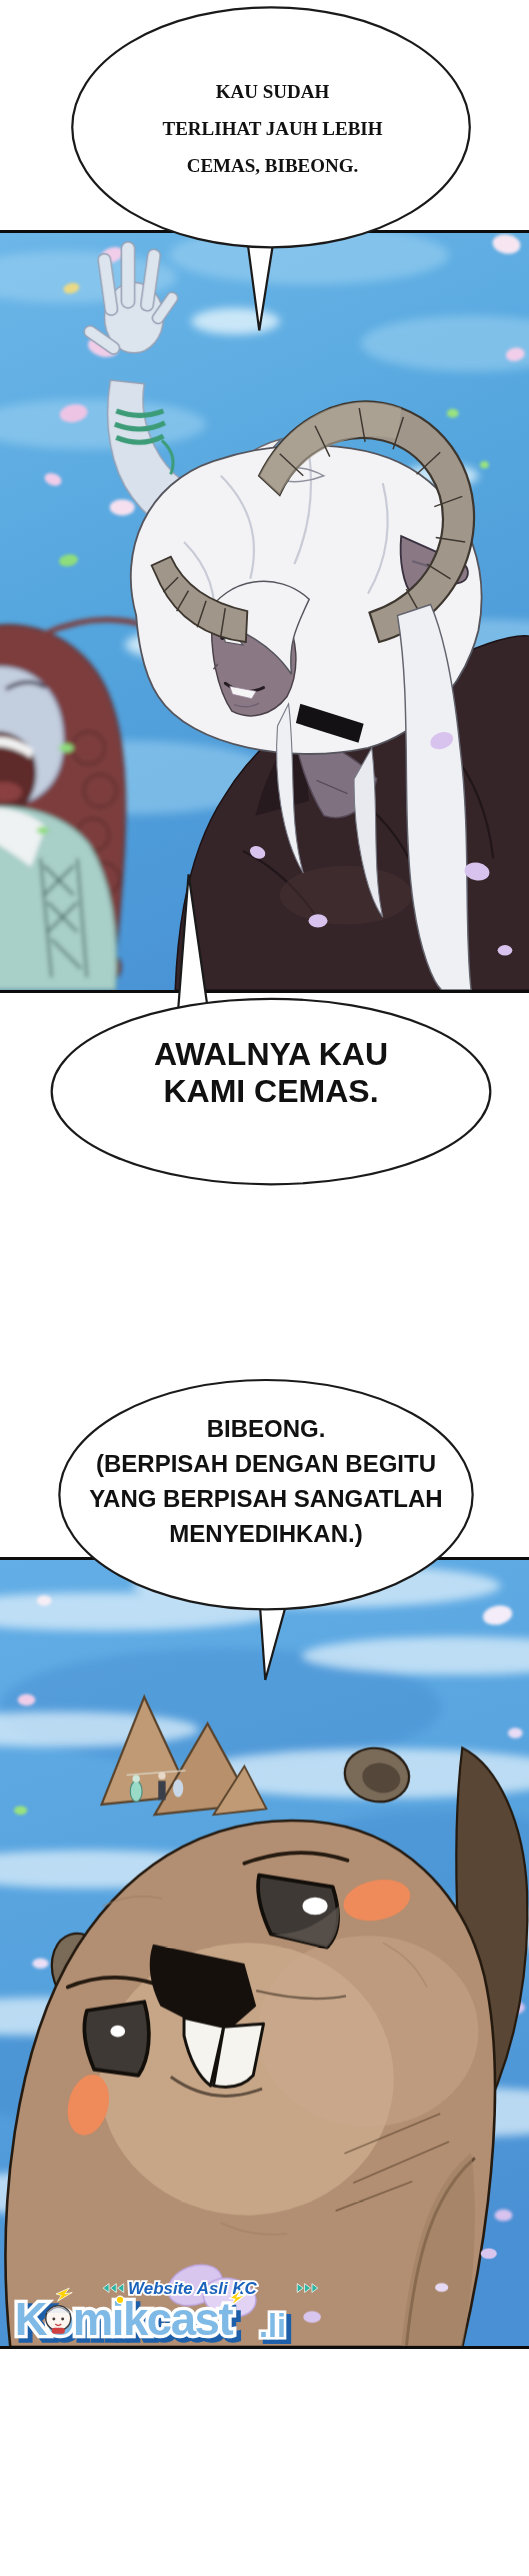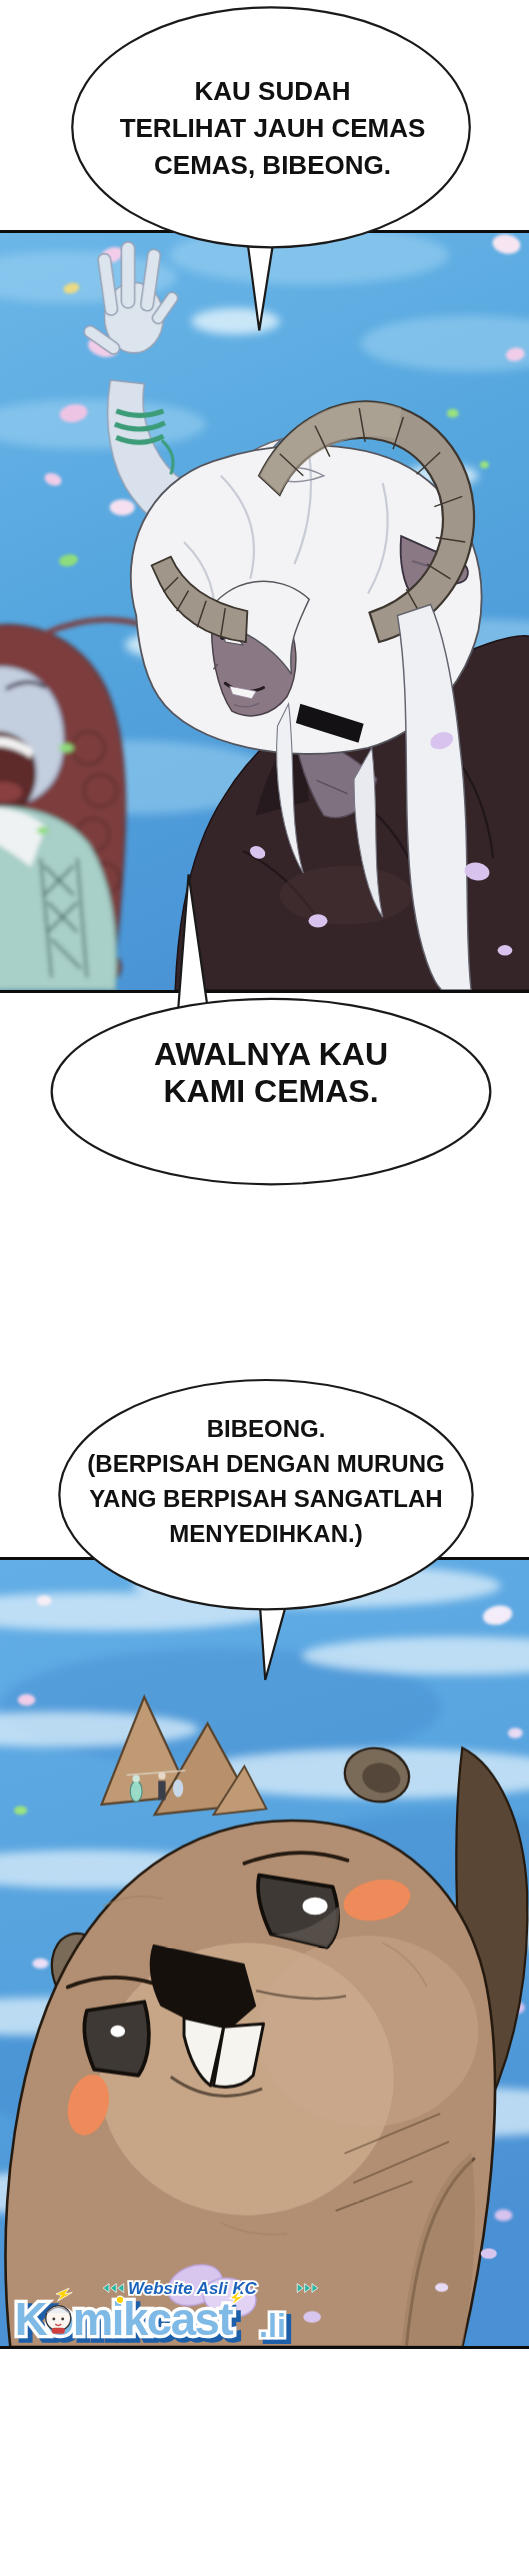--- a/index.html
+++ b/index.html
@@ -6,21 +6,21 @@
   #comic-page{position:relative;width:530px;height:2576px;background:#ffffff;overflow:hidden;
     font-family:"Liberation Sans",sans-serif;}
   .panel{position:absolute;left:0;width:530px;overflow:hidden;z-index:1;background:#5aa5dd;}
   .panel svg{display:block;width:100%;height:100%;}
   .panel-border{position:absolute;left:0;width:530px;height:2.9px;background:#0d0d0d;z-index:2;}
   .bubble{position:absolute;z-index:3;}
   .bubble svg{position:absolute;left:0;top:0;width:100%;height:100%;}
   .bubble-text{position:absolute;left:0;right:0;text-align:center;color:#111;
     font-weight:700;letter-spacing:0px;}
   .bubble-text span{display:block;}
-  #bubble-1 .bubble-text{top:71px;font-size:26px;line-height:37px;}
+  #bubble-1 .bubble-text{top:71px;font-size:19px;line-height:37px;font-family:Liberation Serif, serif;}
   #bubble-2 .bubble-text{top:166px;font-size:32px;line-height:37px;}
   #bubble-3 .bubble-text{top:34px;font-size:24px;line-height:35px;}
   #watermark{position:absolute;left:8.8px;top:2266px;width:353px;height:87px;z-index:5;}
 </style>
 </head>
 <body>
 
 <div id="comic-page">
 
   <section class="panel" id="panel-1" style="top:233px;height:757px;">
@@ -317,21 +317,21 @@
   <div class="panel-border" style="top:1557px;"></div>
   <div class="panel-border" style="top:2346px;"></div>
 
   <div class="bubble" id="bubble-1" style="left:59px;top:1.5px;width:427px;height:333px;">
     <svg viewBox="0 0 580 452">
       <polygon points="252,295 296,295 272,446" fill="#ffffff" stroke="#1a1a1a" stroke-width="3"></polygon>
       <ellipse cx="288" cy="170" rx="270" ry="163" fill="#ffffff" stroke="#1a1a1a" stroke-width="3"></ellipse>
     </svg>
     <div class="bubble-text">
       <span>KAU SUDAH</span>
-      <span>TERLIHAT JAUH CEMAS</span>
+      <span>TERLIHAT JAUH LEBIH</span>
       <span>CEMAS, BIBEONG.</span>
     </div>
   </div>
 
   <div class="bubble" id="bubble-2" style="left:48px;top:870px;width:446px;height:318px;">
     <svg viewBox="0 0 606 432">
       <polygon points="177,188 217,188 191,6" fill="#ffffff" stroke="#1a1a1a" stroke-width="3"></polygon>
       <ellipse cx="303" cy="301" rx="298" ry="126" fill="#ffffff" stroke="#1a1a1a" stroke-width="3"></ellipse>
     </svg>
     <div class="bubble-text">
@@ -340,21 +340,21 @@
     </div>
   </div>
 
   <div class="bubble" id="bubble-3" style="left:52px;top:1377px;width:428px;height:306px;">
     <svg viewBox="0 0 582 416">
       <polygon points="282,300 321,300 290,412" fill="#ffffff" stroke="#1a1a1a" stroke-width="3"></polygon>
       <ellipse cx="291" cy="160" rx="281" ry="156" fill="#ffffff" stroke="#1a1a1a" stroke-width="3"></ellipse>
     </svg>
     <div class="bubble-text">
       <span>BIBEONG.</span>
-      <span>(BERPISAH DENGAN MURUNG</span>
+      <span>(BERPISAH DENGAN BEGITU</span>
       <span>YANG BERPISAH SANGATLAH</span>
       <span>MENYEDIHKAN.)</span>
     </div>
   </div>
 
   <div id="watermark">
     <svg viewBox="0 0 480 118">
       <g font-family="Liberation Sans, sans-serif">
 
         <text x="14" y="99" font-size="62" font-weight="bold" letter-spacing="-2" fill="#1d5fa8" stroke="#1d5fa8" stroke-width="10" style="paint-order:stroke">Komikcast</text>

